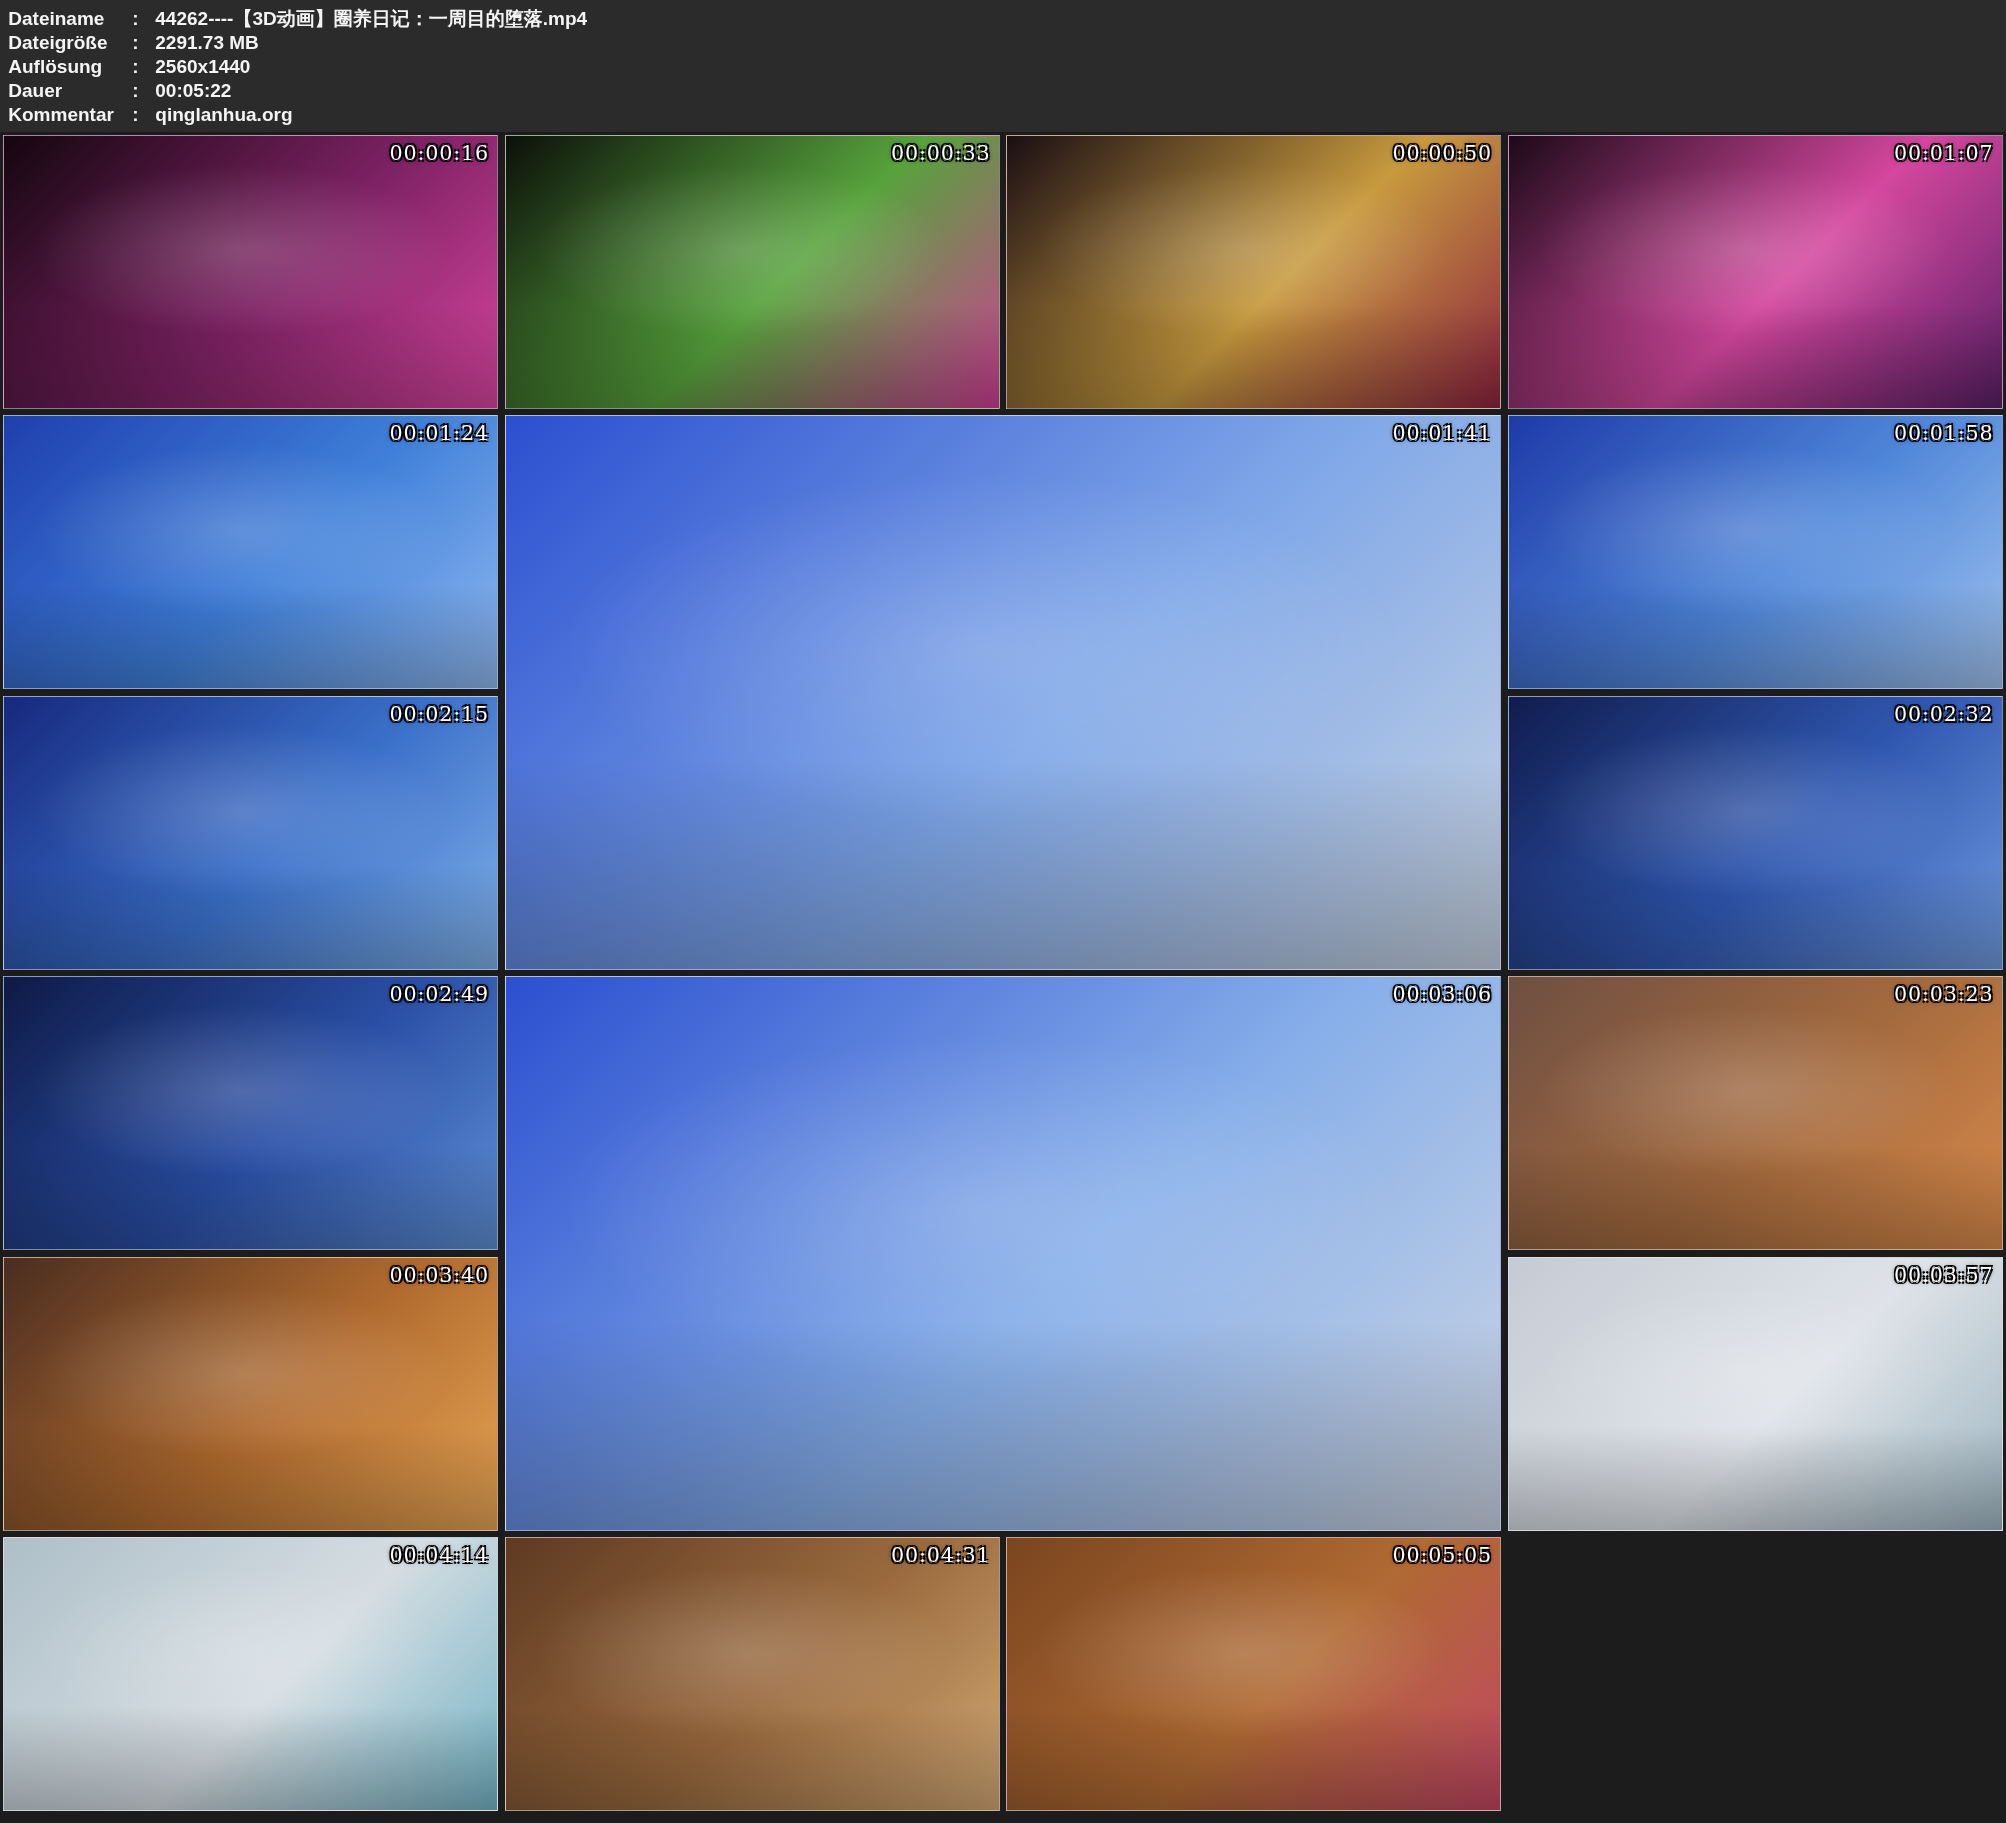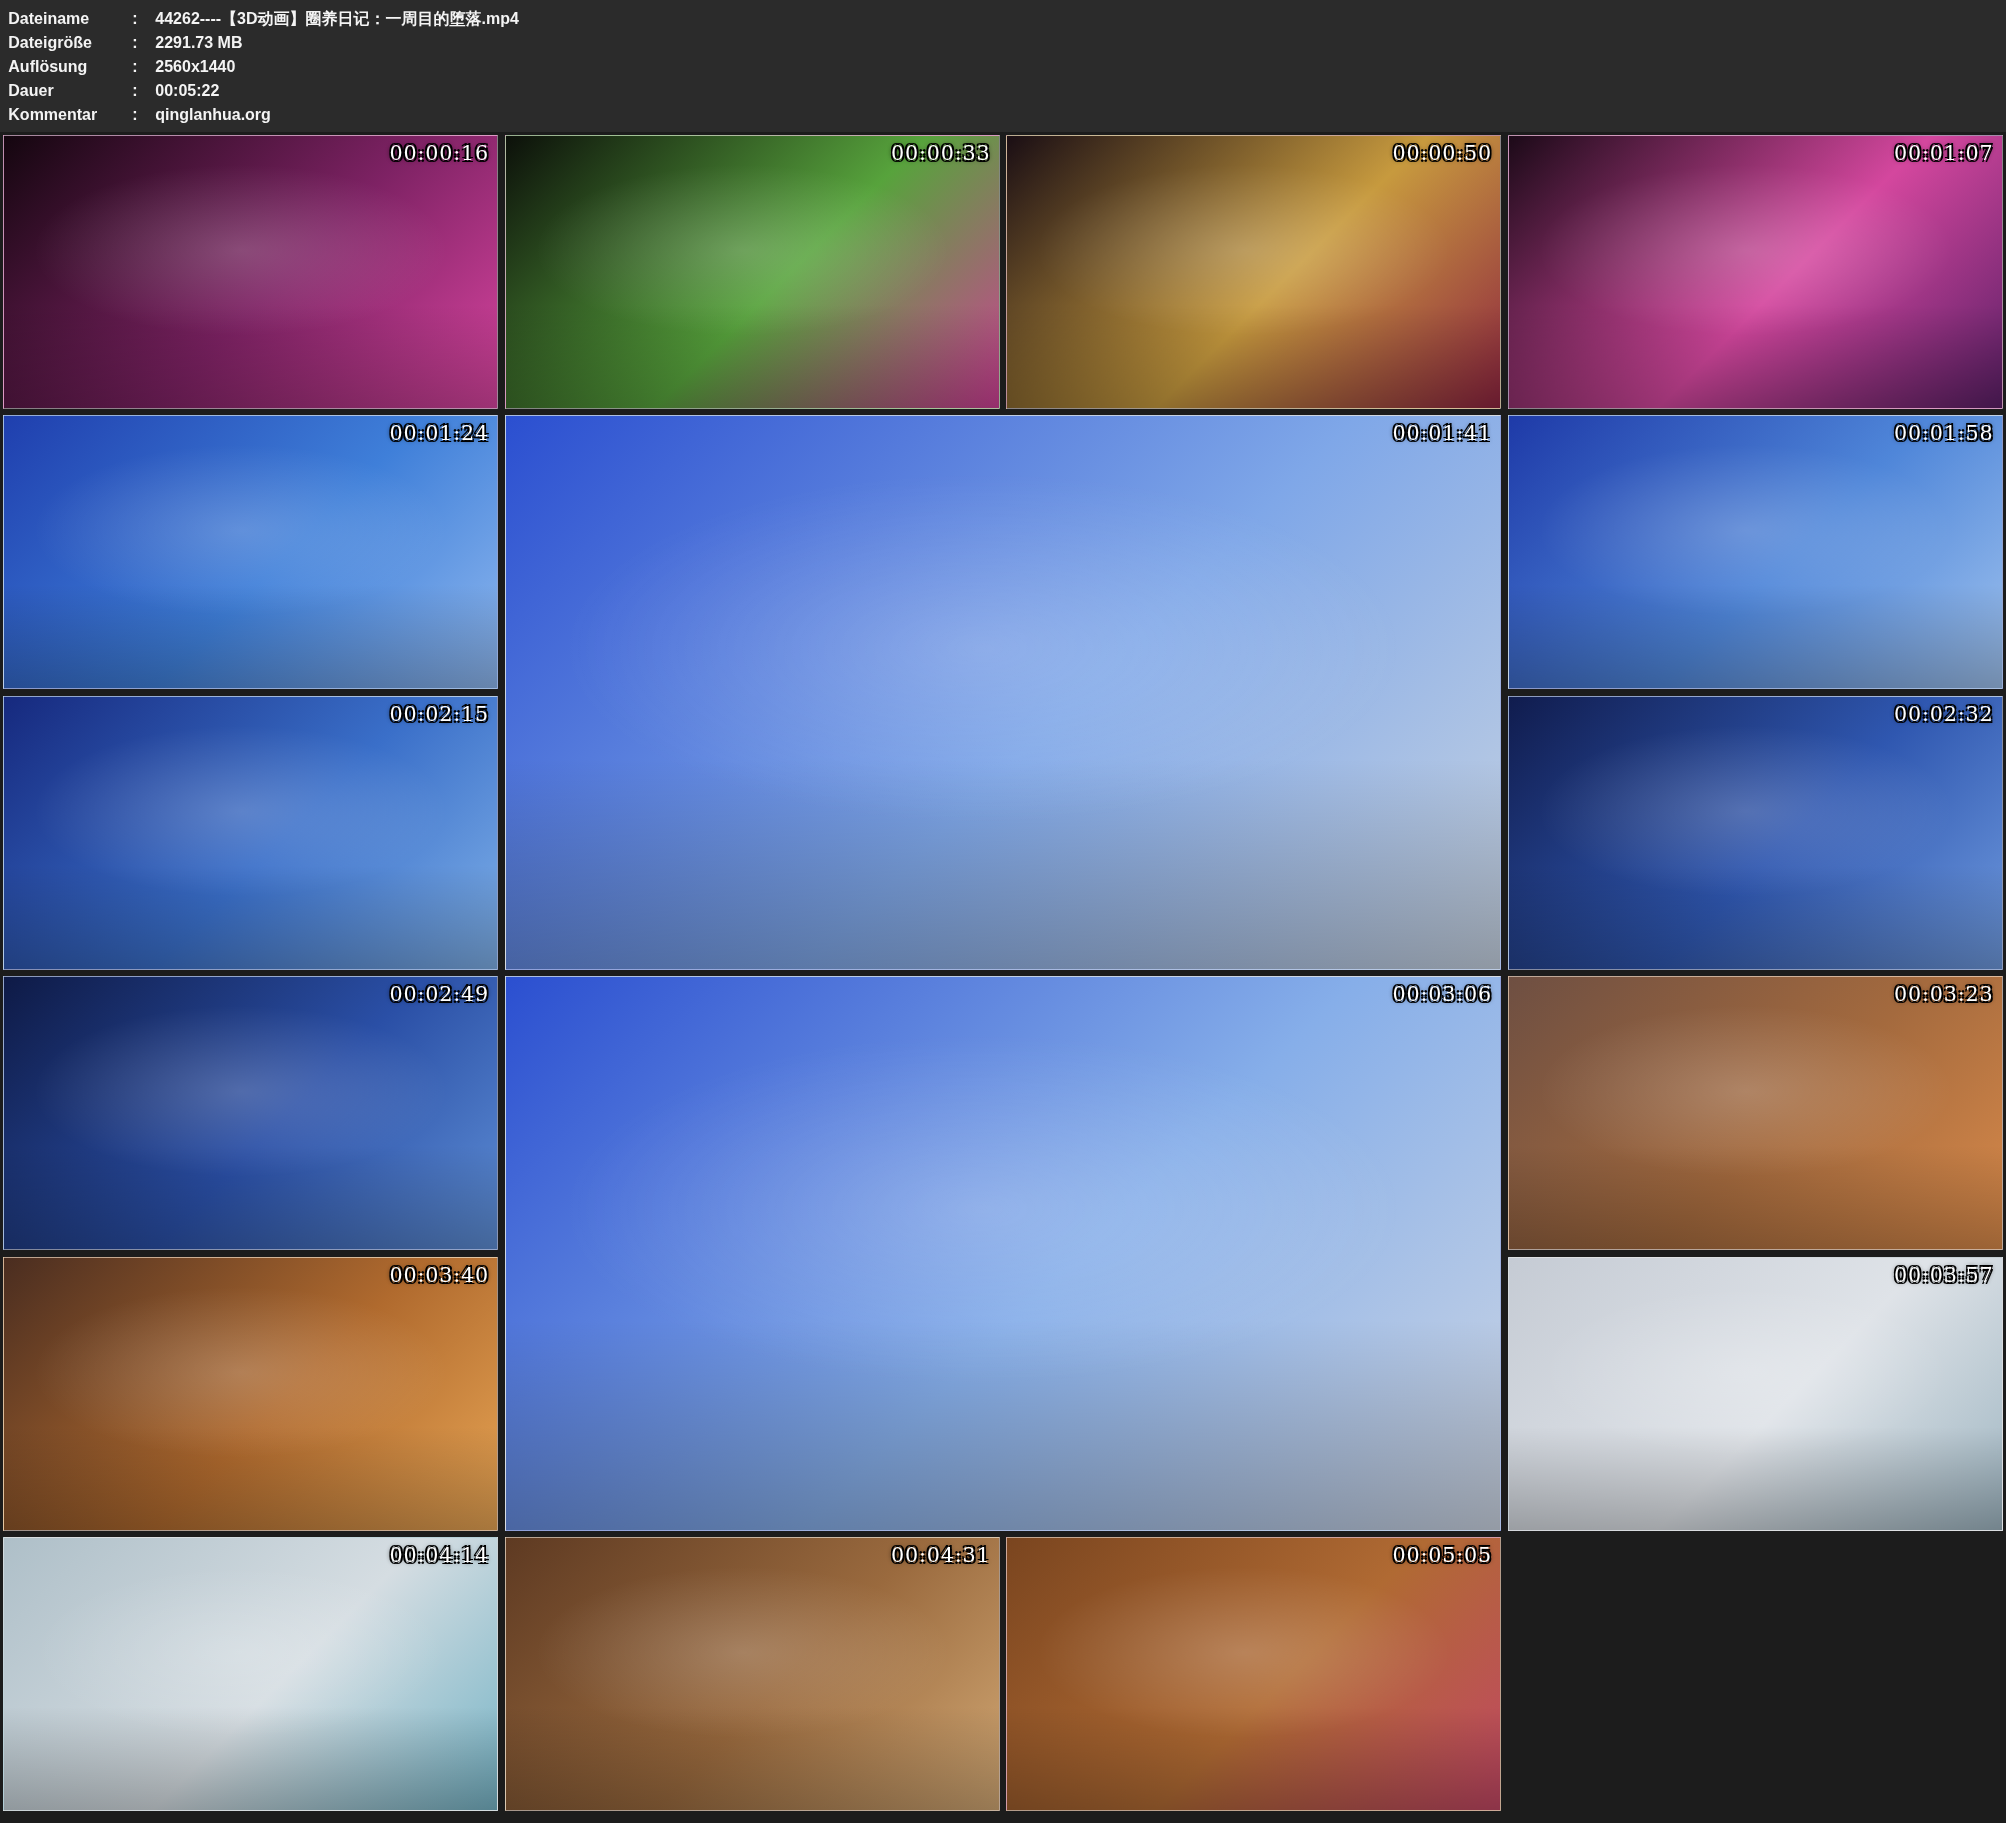--- a/index.html
+++ b/index.html
@@ -11,21 +11,21 @@
   }
   .sheet { position:relative; width:2006px; height:1823px; background:#1c1c1c; }
 
   
   .header {
     box-sizing:border-box;
     width:100%; height:132px;
     background:#2b2b2b;
     padding:6.6px 0 0 8.3px;
   }
-  .field { display:flex; font-size:16px; font-weight:bold; line-height:24px; color:#f4f4f4; }
+  .field { display:flex; font-size:19px; font-weight:bold; line-height:24px; color:#f4f4f4; }
   .field .label { width:124px; flex:none; }
   .field .sep   { width:23px;  flex:none; text-align:left; }
   .field .value { white-space:nowrap; }
 
   
   .grid {
     display:grid;
     grid-template-columns:repeat(4, 1fr);
     grid-auto-rows:274px;
     gap:6.6px;

